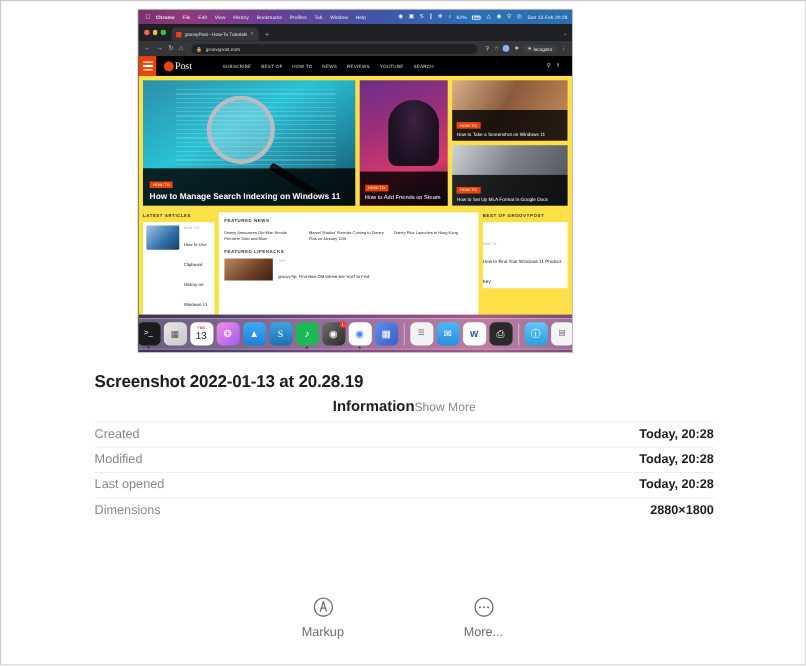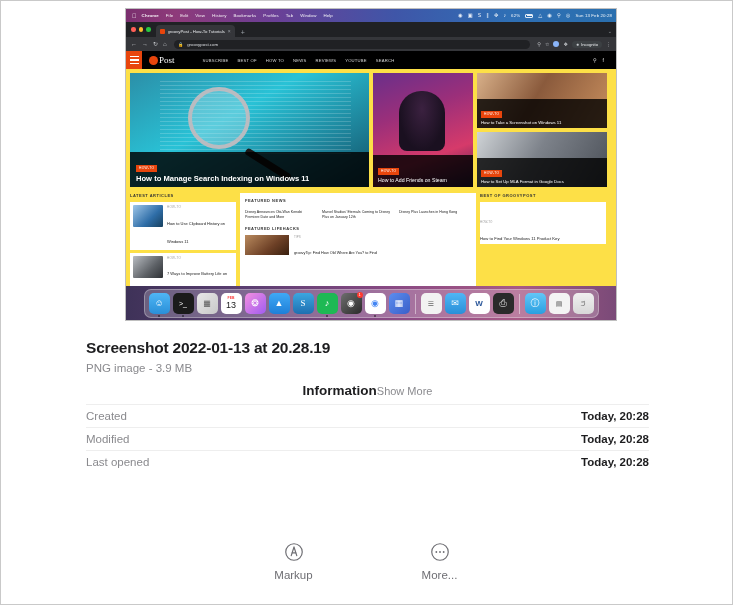--- a/index.html
+++ b/index.html
@@ -18,21 +18,21 @@
     height: 605px;
     background: #ffffff;
     border: 1px solid #c9c9c9;
   }
 
   
   .preview-wrap {
     position: absolute;
     left: 125px;
     top: 8px;
-    width: 490px;
+    width: 394px;
     height: 311px;
     background: #000;
     overflow: hidden;
     box-shadow: 0 0 0 1px rgba(0,0,0,0.25);
   }
 
   
   .mac-menubar {
     position: relative;
     height: 13px;
@@ -586,38 +586,41 @@
         <span class="dock-sep"></span>
         <span class="dock-ico" style="background:linear-gradient(180deg,#63c6f7,#2a9fe0);">ⓘ</span>
         <span class="dock-ico" style="background:#f4f4f4;color:#666;font-size:7px;">▤</span>
         <span class="dock-ico" style="background:linear-gradient(180deg,#f0f0f0,#d8d8d8);color:#888;font-size:9px;">ϧ</span>
       </div>
     </div>
   </div>
 
   <div class="info">
     <div class="file-title">Screenshot 2022-01-13 at 20.28.19</div>
-    <div class="file-sub">PNG image - 3.9 MB</div>
 
     <div class="info-head">
       <h2>Information</h2>
       <span class="show-more">Show More</span>
     </div>
 
     <div class="info-row">
       <span class="k">Created</span>
       <span class="v">Today, 20:28</span>
     </div>
     <div class="info-row">
       <span class="k">Modified</span>
       <span class="v">Today, 20:28</span>
     </div>
     <div class="info-row">
       <span class="k">Last opened</span>
       <span class="v">Today, 20:28</span>
+    </div>
+    <div class="info-row">
+      <span class="k">Dimensions</span>
+      <span class="v">2880×1800</span>
     </div>
   </div>
 
   <div class="actions">
 
 
     <div class="action">
       <span class="action-ico">
         <svg width="22" height="22" viewBox="0 0 24 24" fill="none" stroke="#6e6e73" stroke-width="1.3" stroke-linecap="round" stroke-linejoin="round">
           <circle cx="12" cy="12" r="9"></circle>

